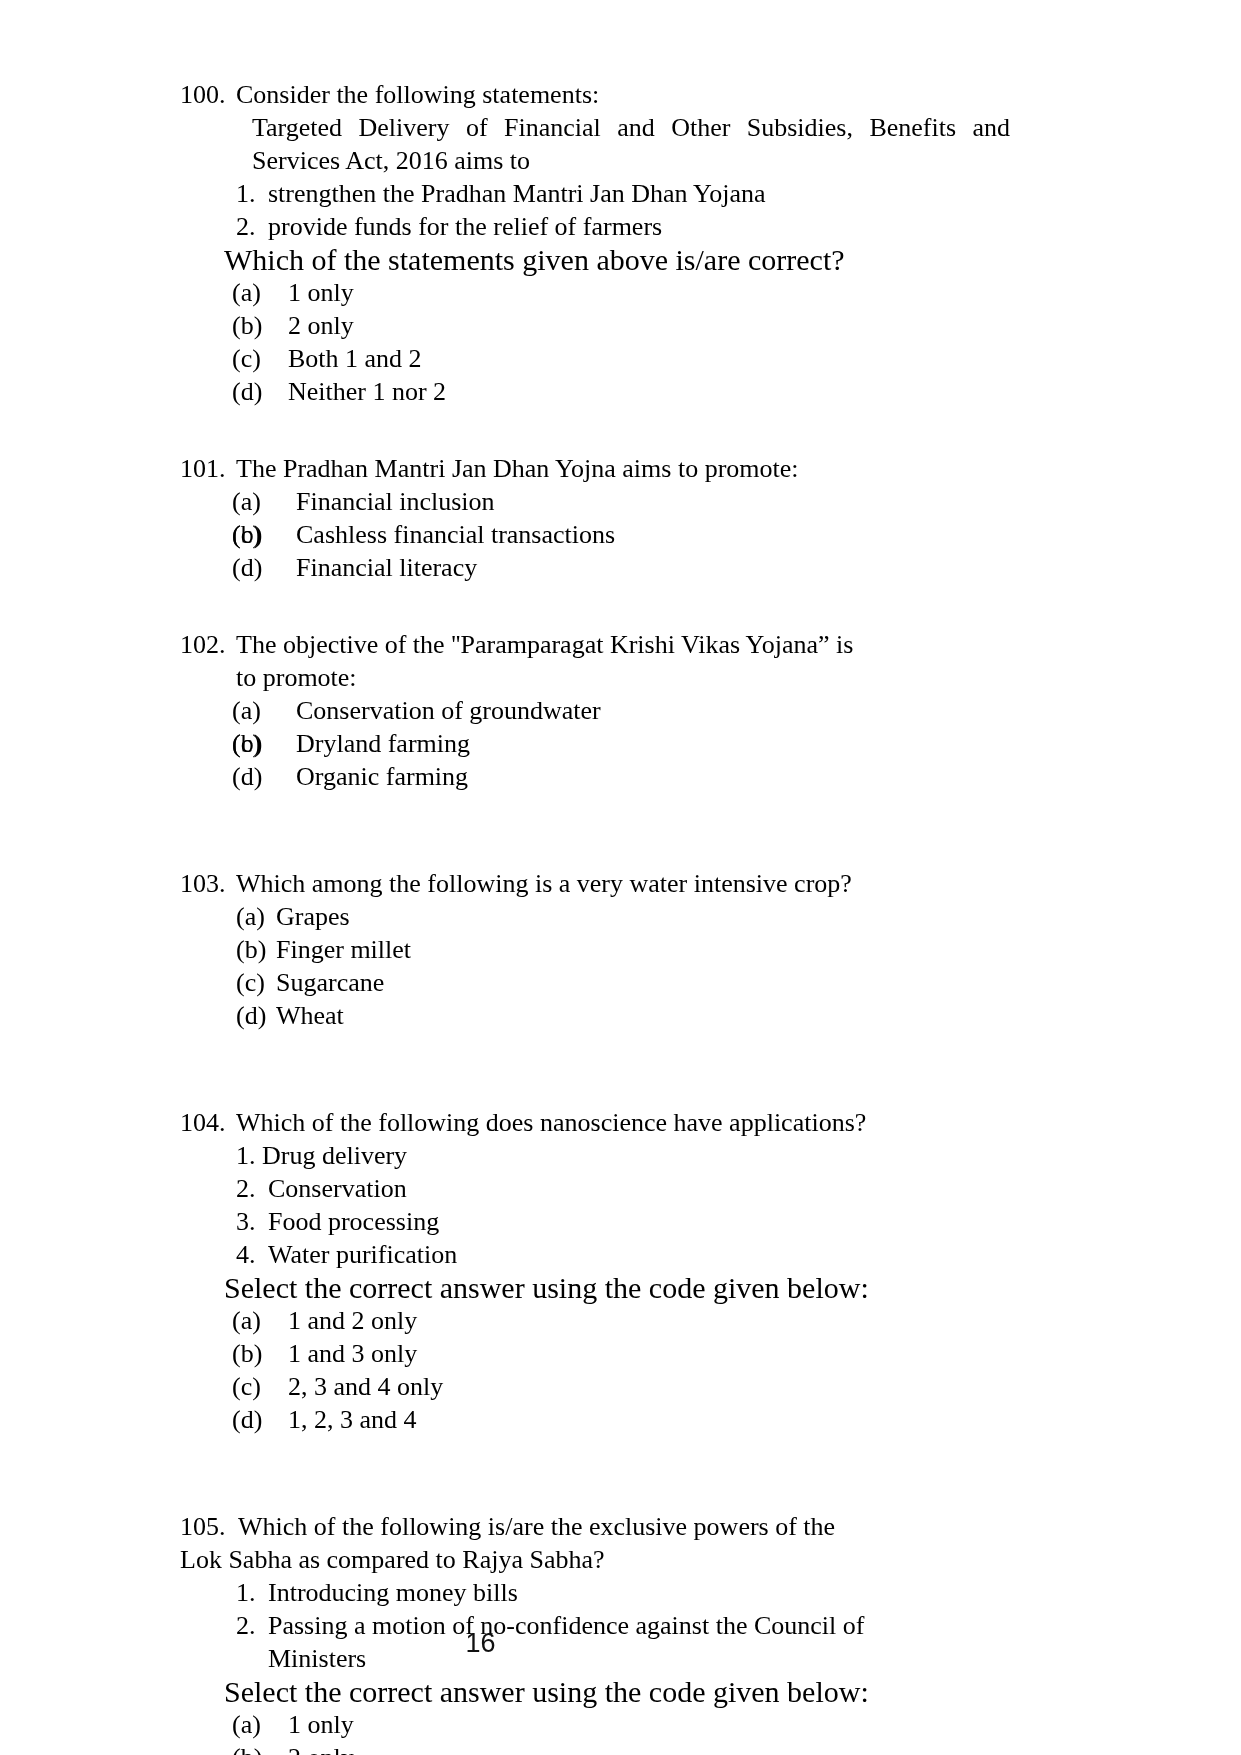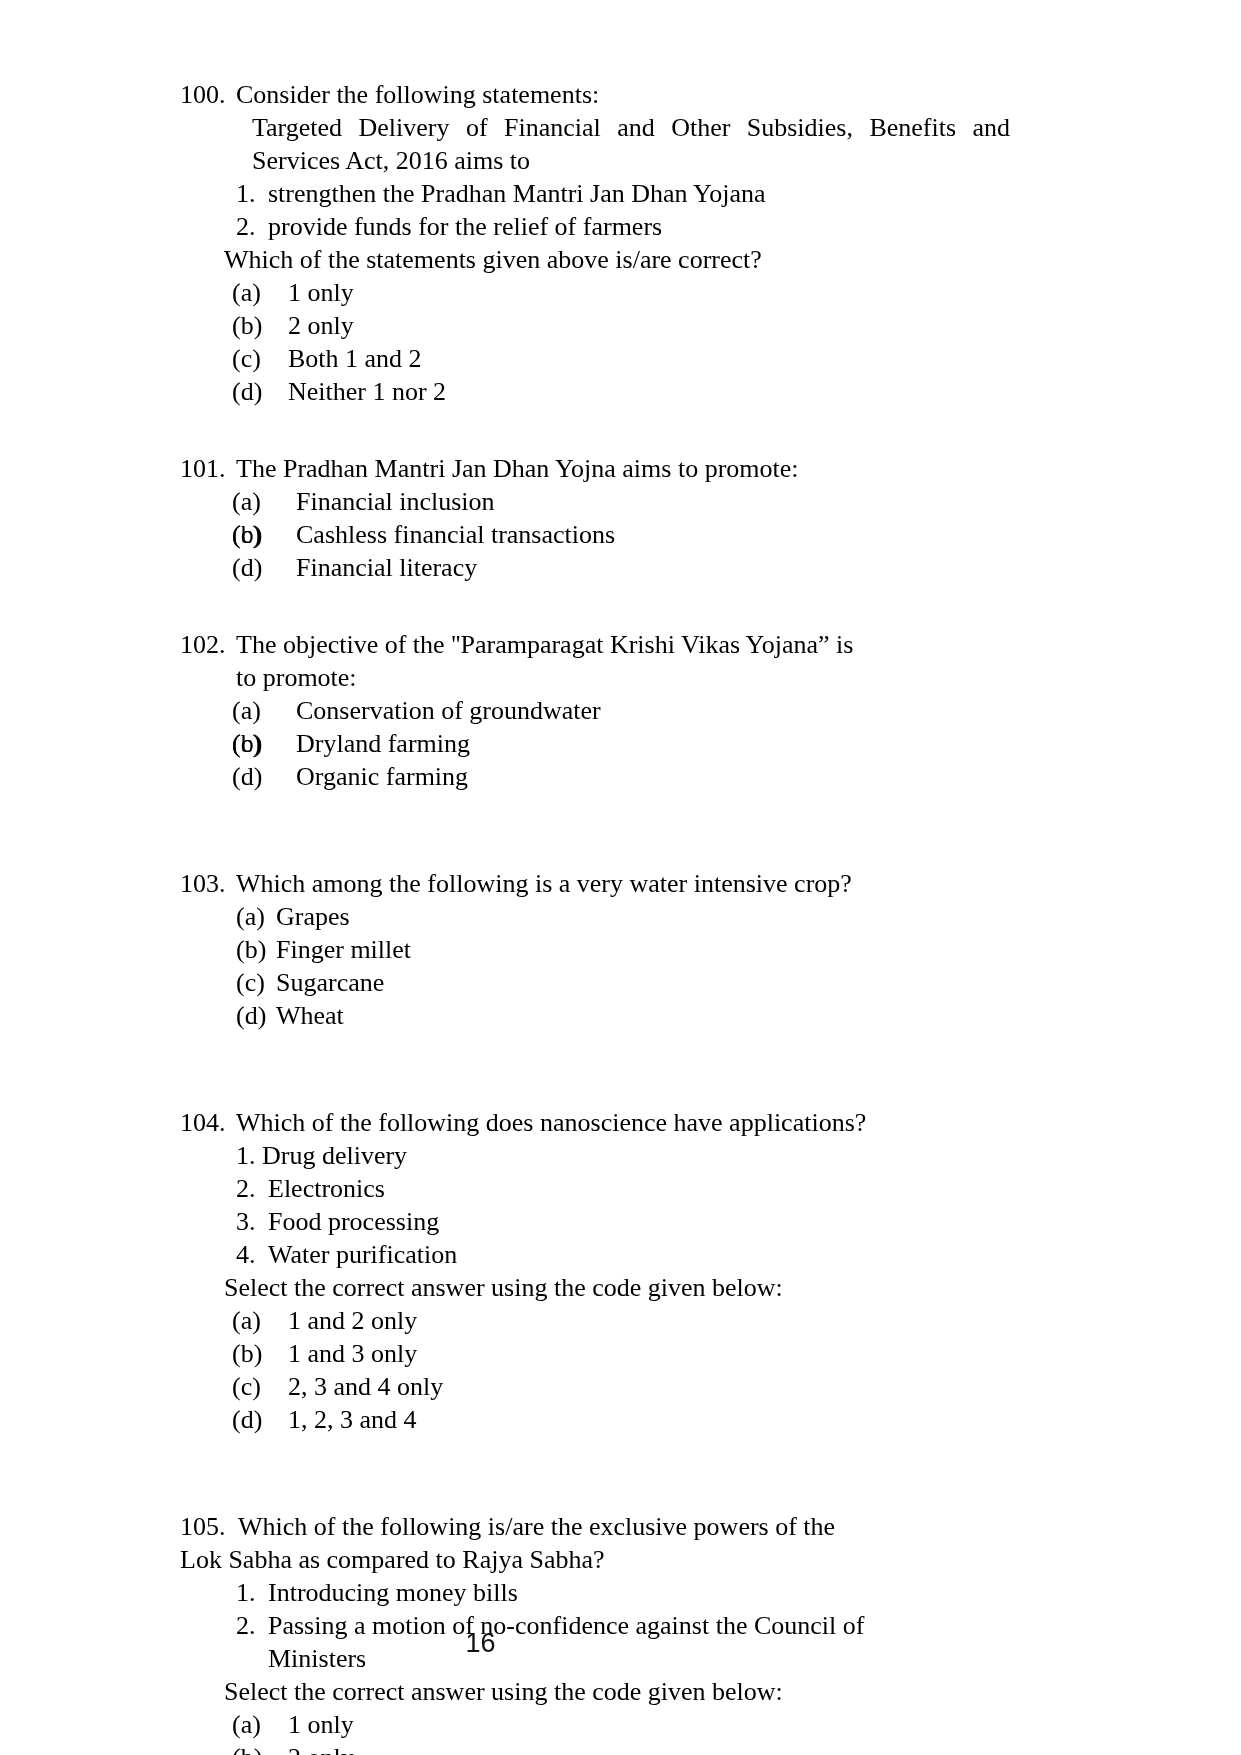--- a/index.html
+++ b/index.html
@@ -81,21 +81,21 @@
     white-space: pre;
   }
   .stmt.tight {
     padding-left: 82px;
   }
   .stmt.tight .sn {
     left: 56px;
   }
   
   .leadin {
-    font-size: 26px;
+    font-size: 30px;
     line-height: 33px;
     padding-left: 44px;
   }
   
   .opt {
     position: relative;
     font-size: 26px;
     line-height: 33px;
     padding-left: 108px;
   }
@@ -253,21 +253,21 @@
     <div class="qline">
       <span class="qnum">104.</span>
       <span class="qstem">Which of the following does nanoscience have applications?</span>
     </div>
     <div class="stmt tight">
       <span class="sn">1.</span>
       <span>Drug delivery</span>
     </div>
     <div class="stmt">
       <span class="sn">2.</span>
-      <span>Electronics</span>
+      <span>Conservation</span>
     </div>
     <div class="stmt">
       <span class="sn">3.</span>
       <span>Food processing</span>
     </div>
     <div class="stmt">
       <span class="sn">4.</span>
       <span>Water purification</span>
     </div>
     <div class="leadin">Select the correct answer using the code given below:</div>

